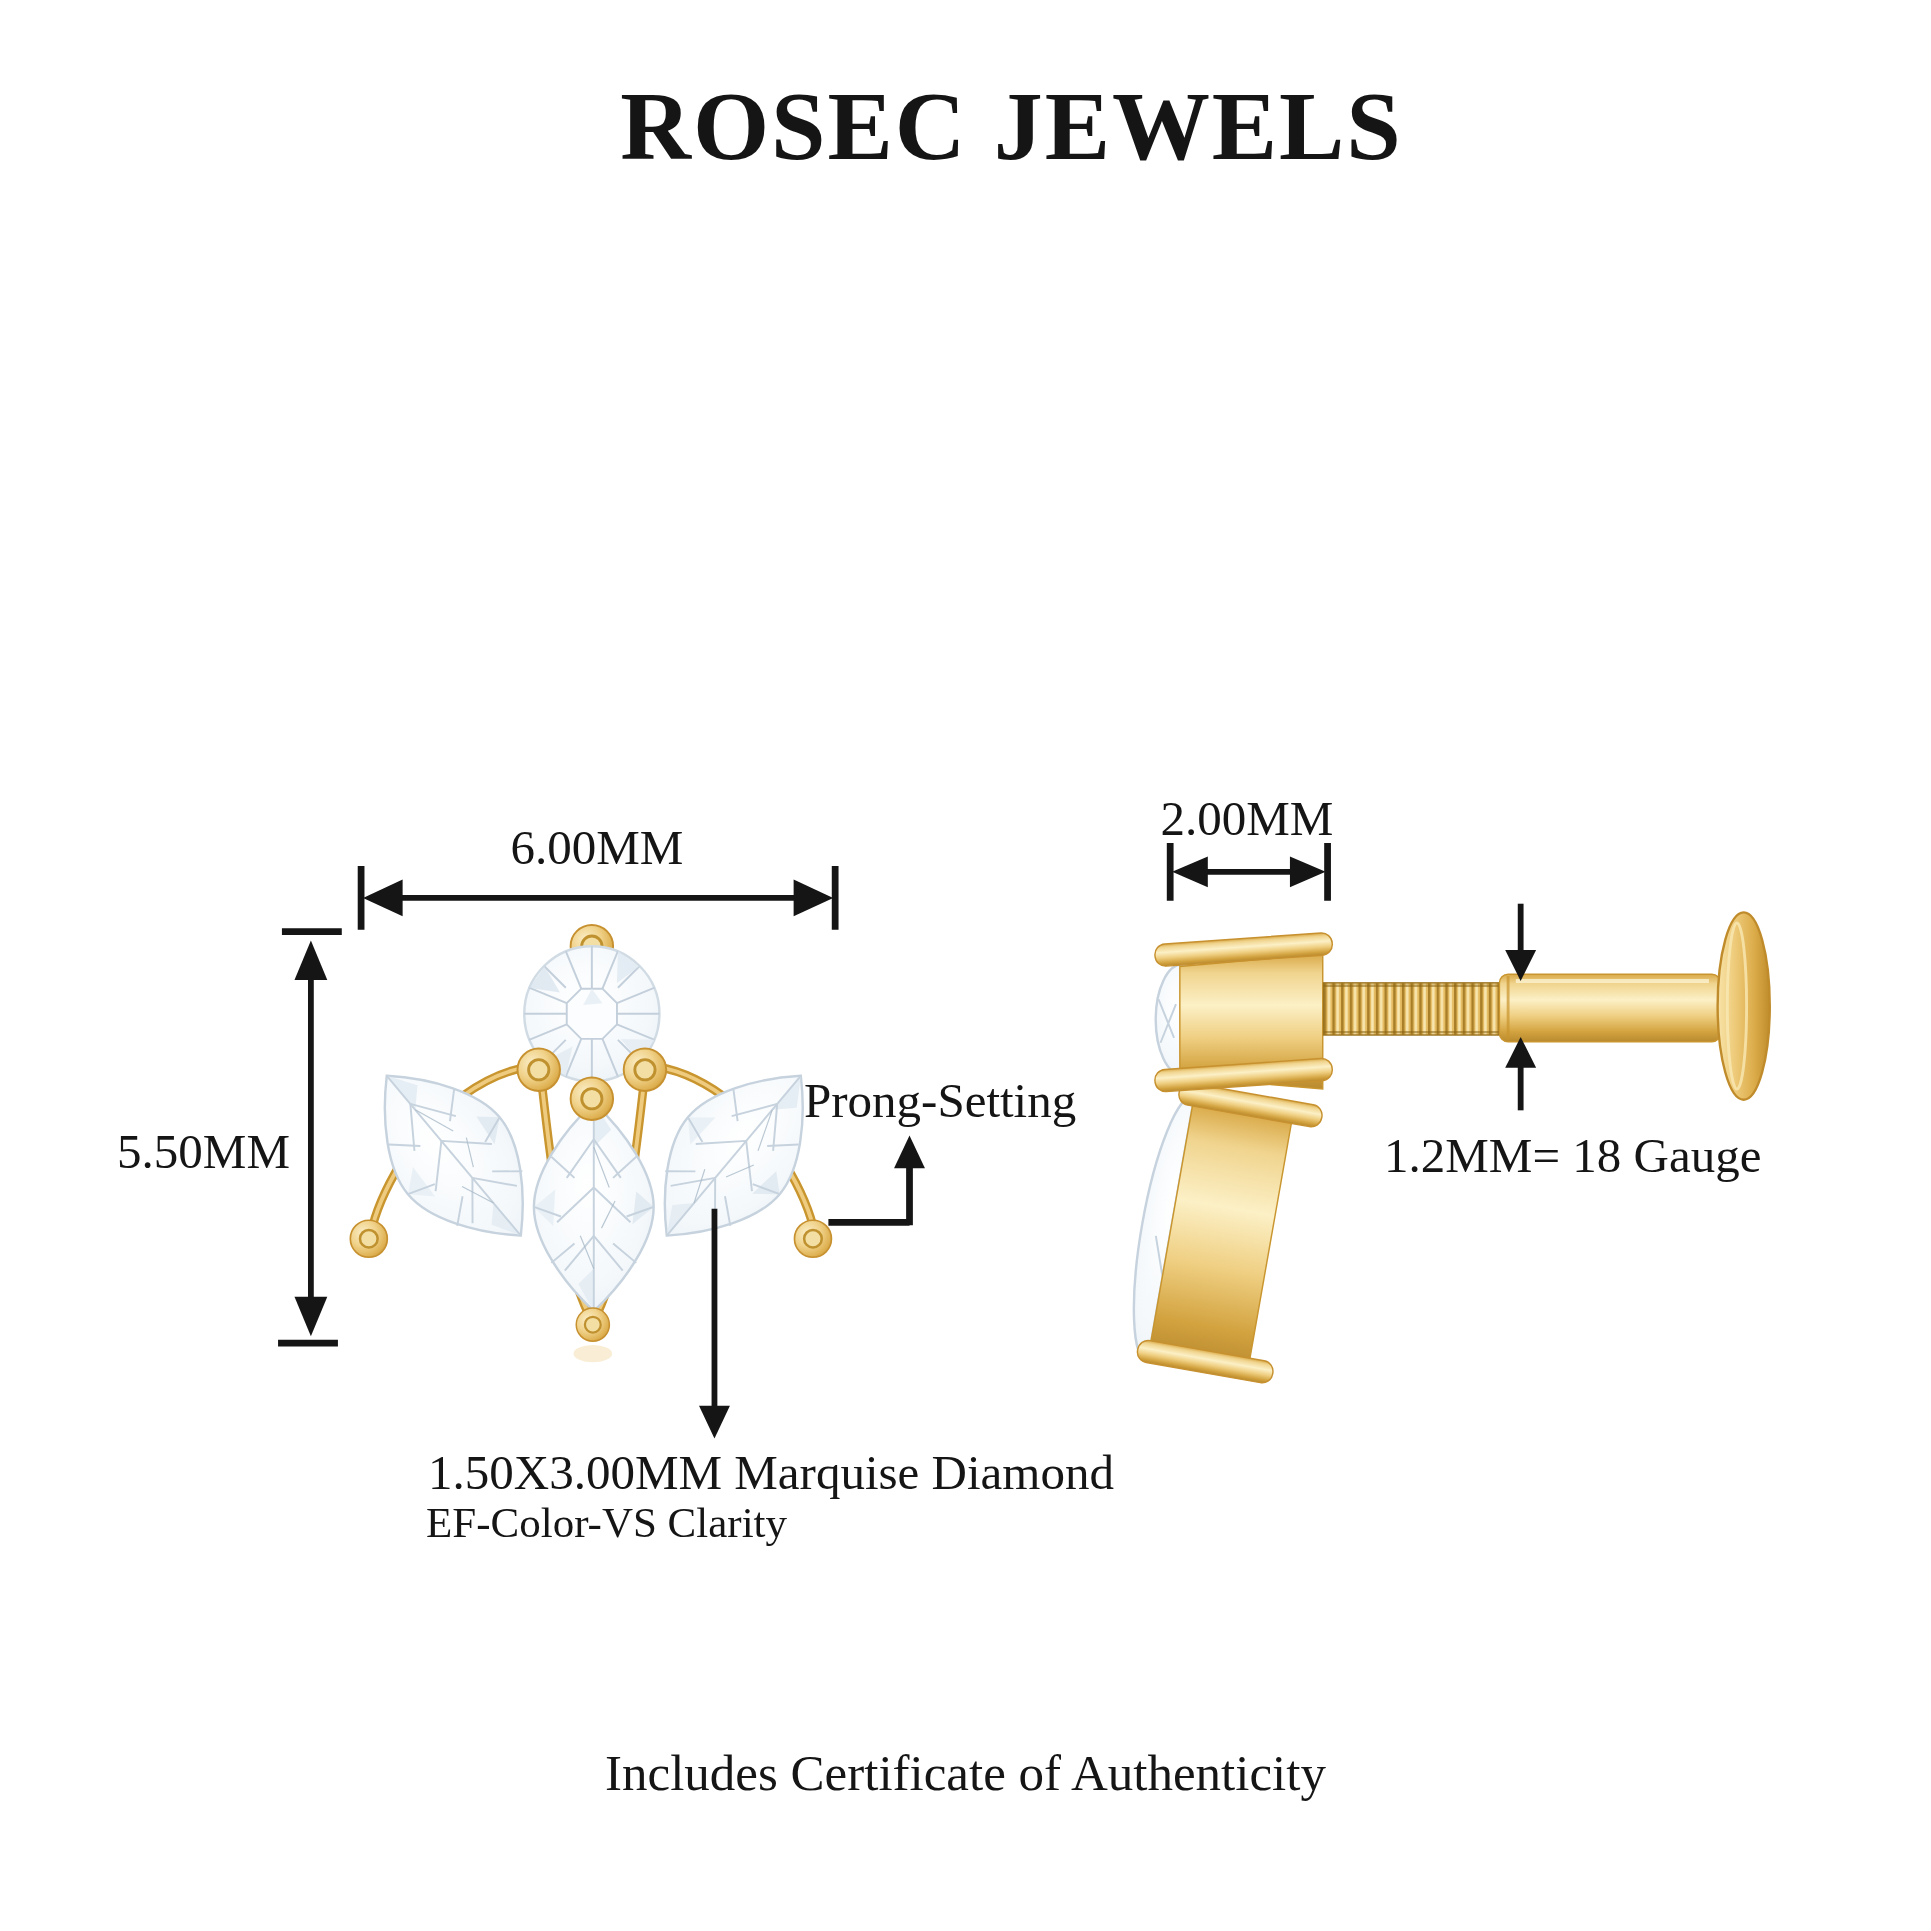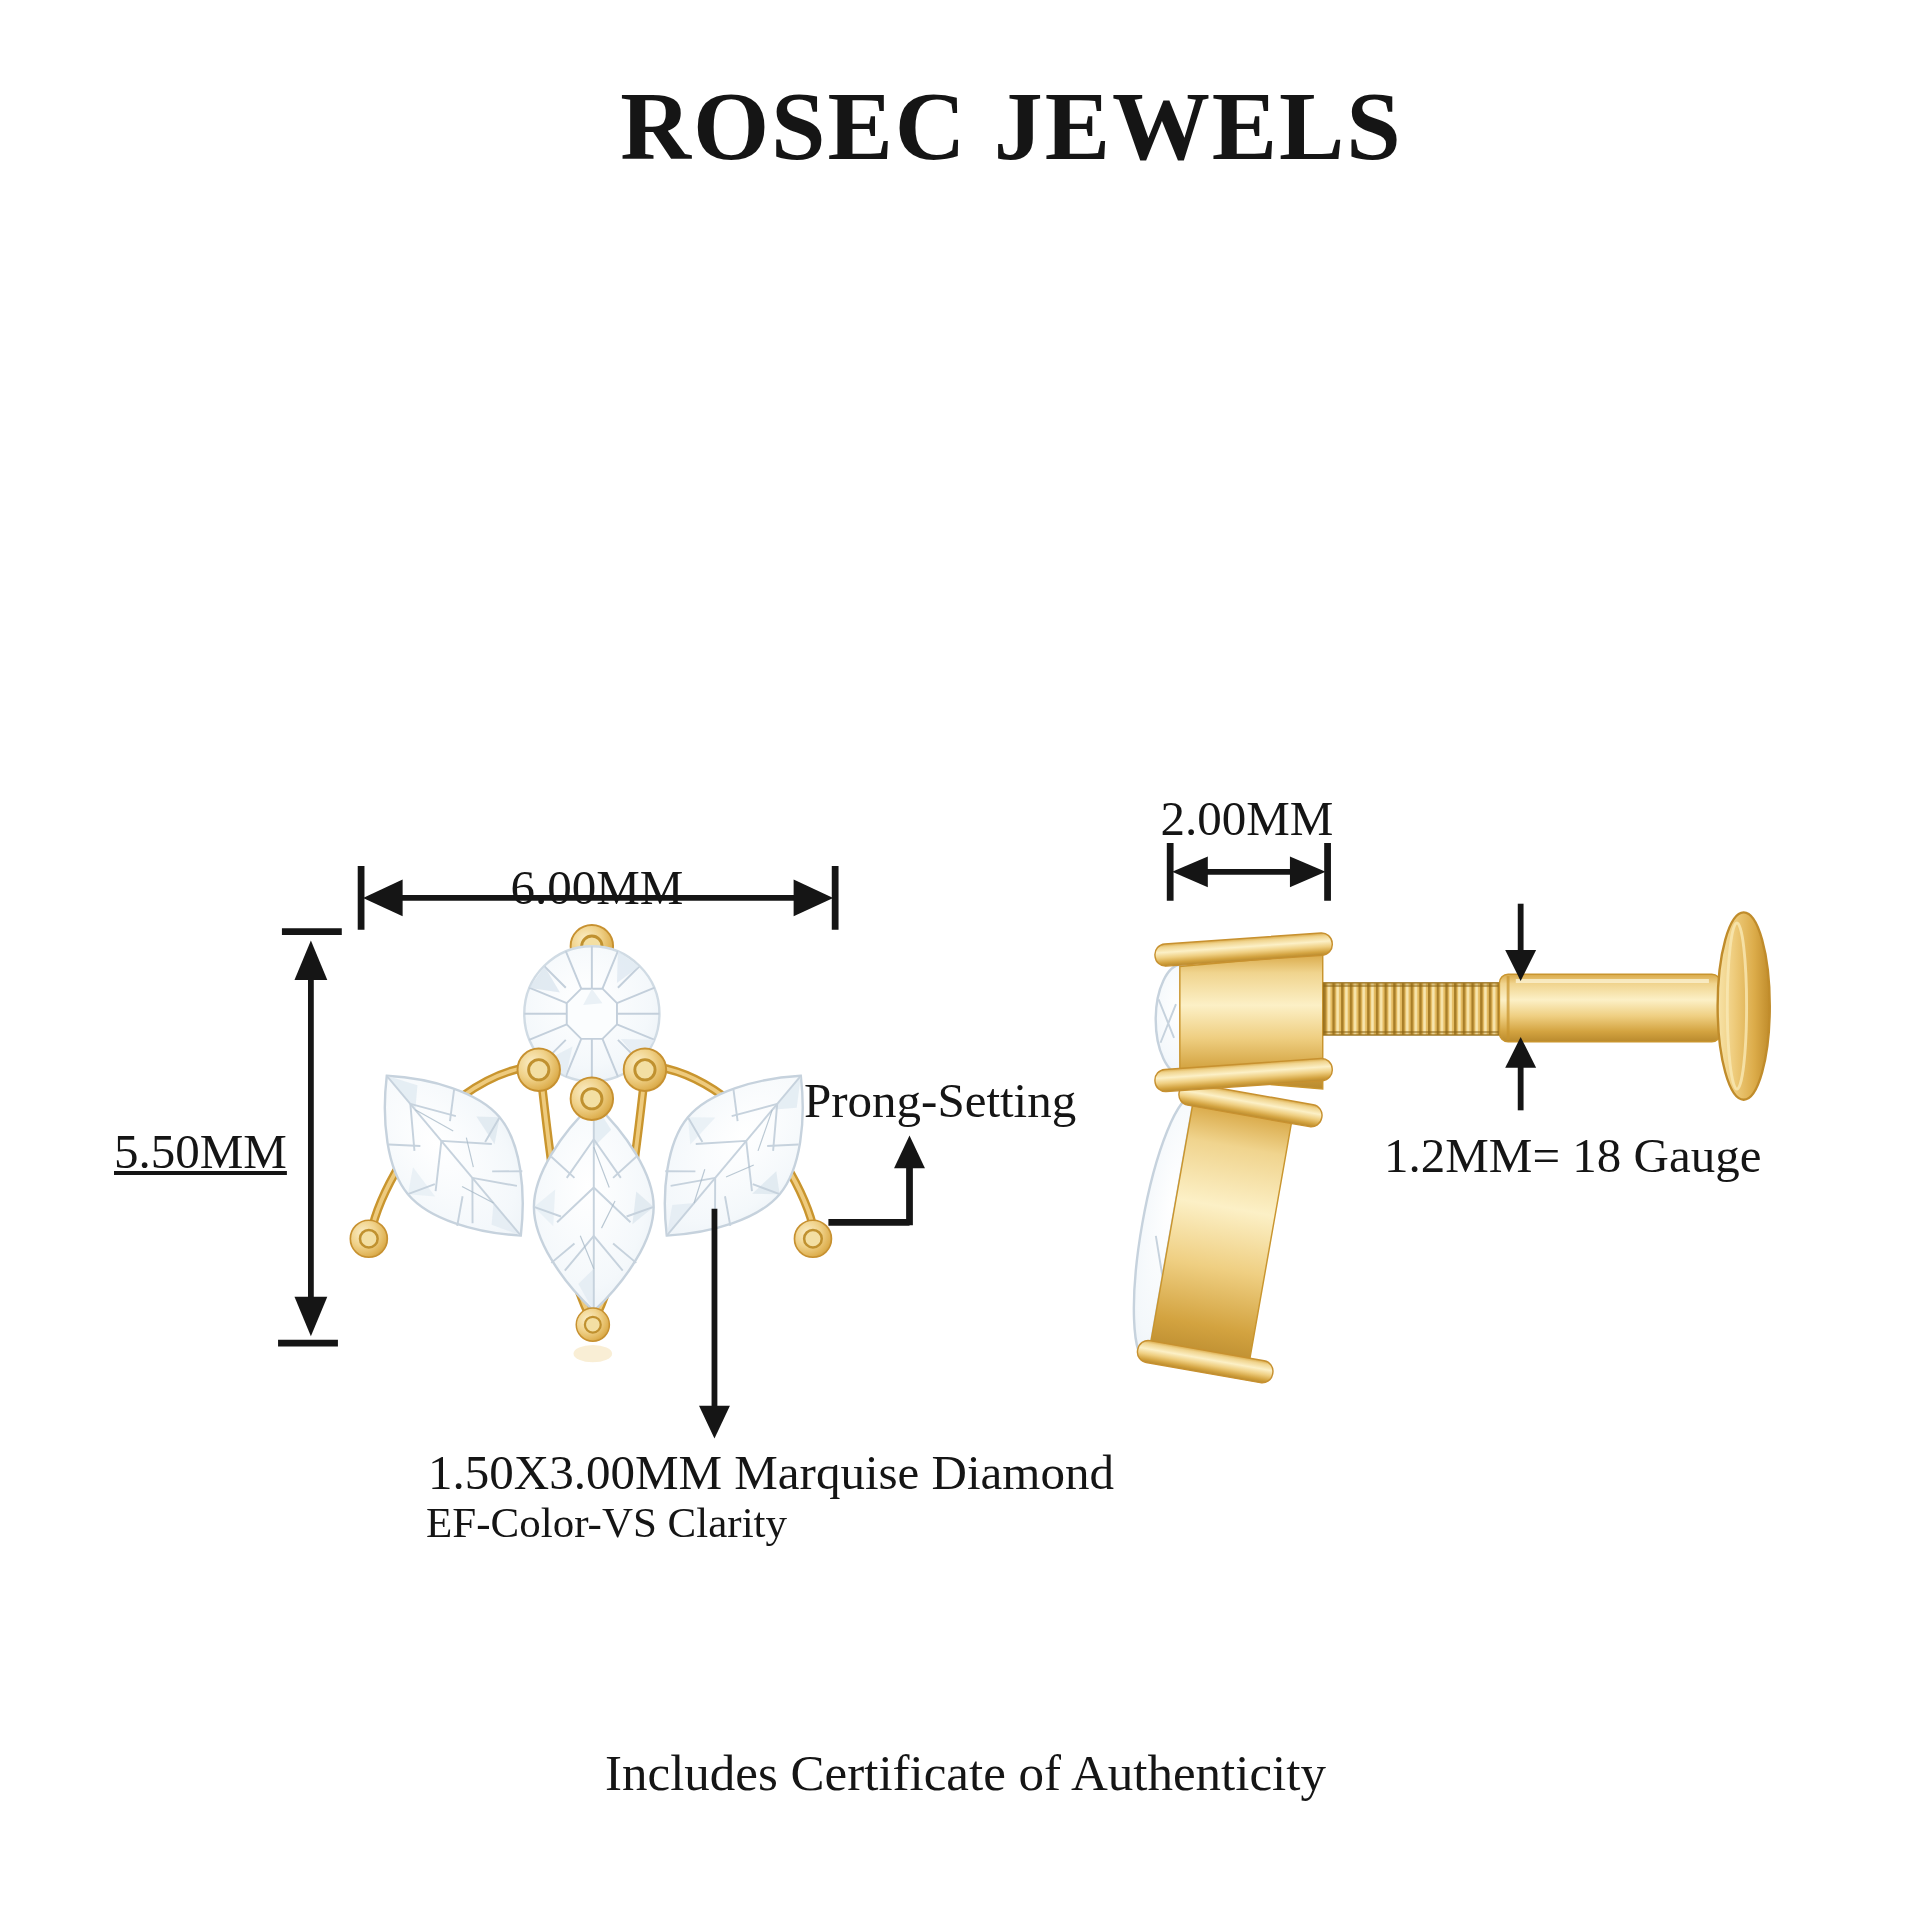--- a/index.html
+++ b/index.html
@@ -10,22 +10,22 @@
   .layer{position:absolute;left:0;top:0;}
   .brand{
     position:absolute;top:70px;left:0;width:100%;text-align:center;
     font-size:98px;font-weight:700;letter-spacing:1.9px;white-space:nowrap;margin-left:46px;
   }
   .tagline{
     position:absolute;top:226px;left:0;width:100%;text-align:center;
     font-size:71px;font-weight:600;white-space:nowrap;letter-spacing:0px;
   }
   .dim-label{position:absolute;font-size:49px;white-space:nowrap;}
-  .lbl-6mm{left:597px;top:819px;transform:translateX(-50%);margin-top:40px;}
-  .lbl-55mm{left:114px;top:1123px;width:176px;text-align:left;text-decoration:underline;}
+  .lbl-6mm{left:597px;top:819px;transform:translateX(-50%);}
+  .lbl-55mm{left:114px;top:1123px;width:176px;text-align:right;}
   .lbl-prong{left:804px;top:1072px;}
   .lbl-marq{left:428px;top:1444px;}
   .lbl-clarity{left:426px;top:1498px;font-size:43px;}
   .lbl-2mm{left:1247px;top:790px;transform:translateX(-50%);}
   .lbl-gauge{left:1384px;top:1120px;margin-top:7px;}
   .footer-note{
     position:absolute;top:1744px;left:0;width:100%;text-align:center;
     font-size:51px;white-space:nowrap;
   }
 </style>

